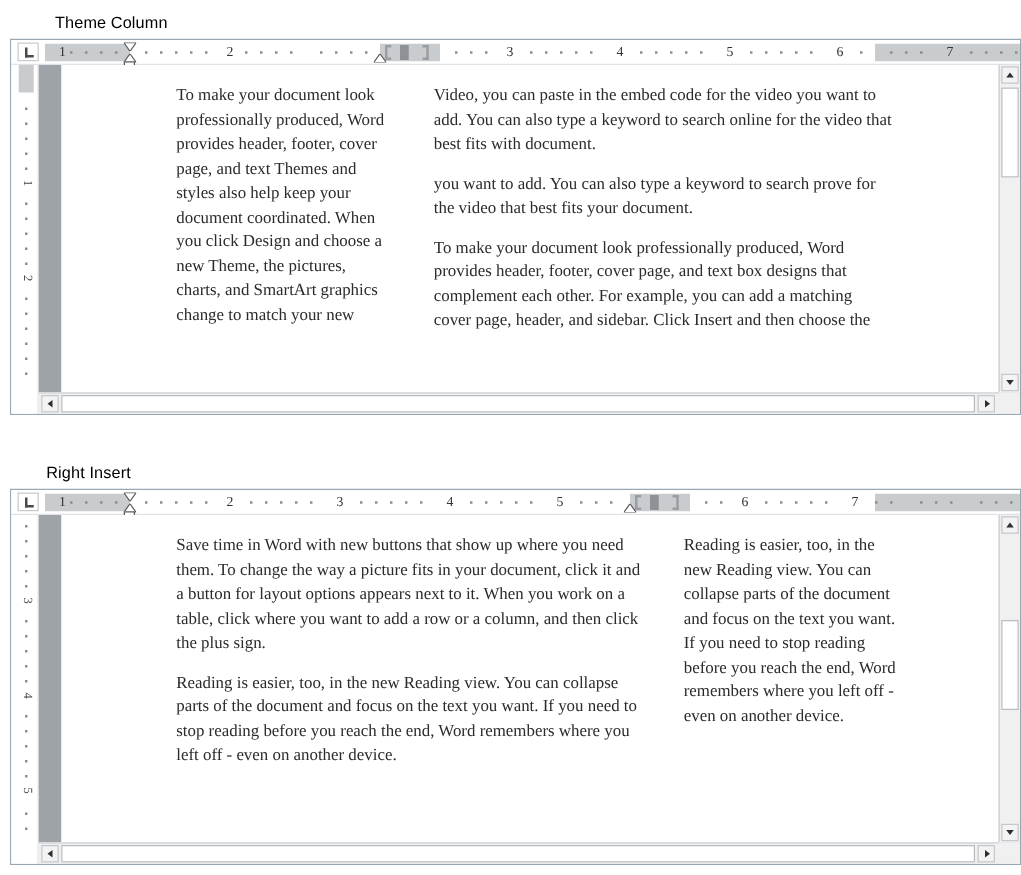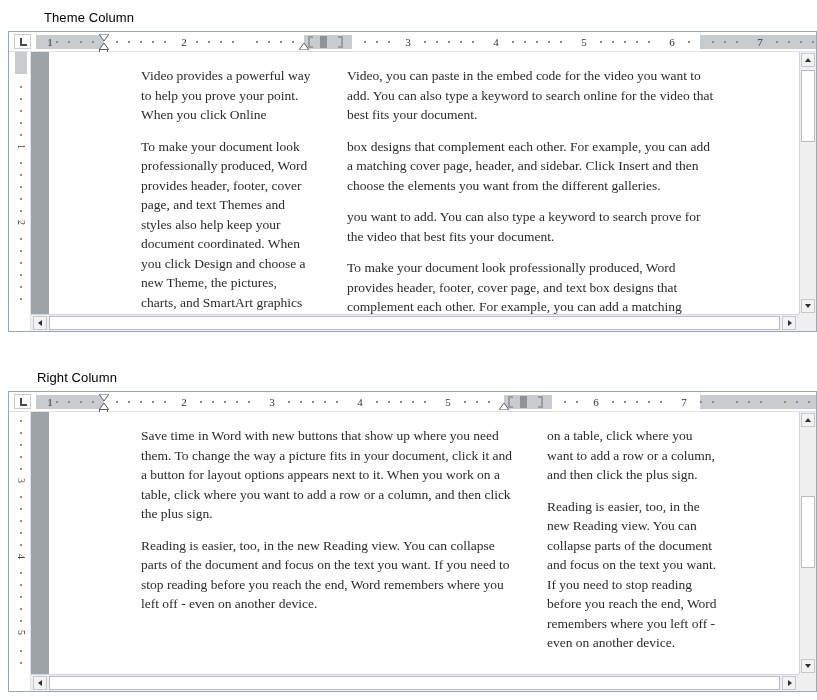--- a/index.html
+++ b/index.html
@@ -402,26 +402,24 @@
           <div class="vtick" style="top:222px;"></div>
         <div class="vtick" style="top:234px;"></div>
           <div class="vtick" style="top:246px;"></div>
       </div>
     </div>
 
     <div class="canvas">
       <div class="paper">
         <div class="cols">
           <div class="col col-a">
-            <p>Video provides a powerful way to help you prove your point. When you click Online</p>
             <p>To make your document look professionally produced, Word provides header, footer, cover page, and text Themes and styles also help keep your document coordinated. When you click Design and choose a new Theme, the pictures, charts, and SmartArt graphics change to match your new</p>
           </div>
           <div class="col col-b">
-            <p>Video, you can paste in the embed code for the video you want to add. You can also type a keyword to search online for the video that best fits your document.</p>
-            <p>box designs that complement each other. For example, you can add a matching cover page, header, and sidebar. Click Insert and then choose the elements you want from the different galleries.</p>
+            <p>Video, you can paste in the embed code for the video you want to add. You can also type a keyword to search online for the video that best fits with document.</p>
             <p>you want to add. You can also type a keyword to search prove for the video that best fits your document.</p>
             <p>To make your document look professionally produced, Word provides header, footer, cover page, and text box designs that complement each other. For example, you can add a matching cover page, header, and sidebar. Click Insert and then choose the</p>
           </div>
         </div>
       </div>
     </div>
 
     <div class="vscroll">
       <div class="sb-btn up">
         <span class="arrow-up"></span>
@@ -437,21 +435,21 @@
         <span class="arrow-left"></span>
       </div>
       <div class="hthumb"></div>
       <div class="sb-btn right">
         <span class="arrow-right"></span>
       </div>
     </div>
     <div class="corner-box"></div>
   </div>
 
-  <div class="caption" id="caption-right">Right Column</div>
+  <div class="caption" id="caption-right">Right Insert</div>
 
   <div class="word-panel" id="panel-right">
 
     <div class="hruler">
       <div class="tab-selector"></div>
       <div class="ruler-track">
         <div class="rseg margin" style="left:0px;  width:68px;"></div>
         <div class="rseg text" style="left:68px; width:400px;"></div>
         <div class="rseg gap" style="left:468px;width:48px;"></div>
         <div class="rseg text" style="left:516px;width:148px;"></div>
@@ -550,21 +548,20 @@
     </div>
 
     <div class="canvas">
       <div class="paper">
         <div class="cols">
           <div class="col col-a">
             <p>Save time in Word with new buttons that show up where you need them. To change the way a picture fits in your document, click it and a button for layout options appears next to it. When you work on a table, click where you want to add a row or a column, and then click the plus sign.</p>
             <p>Reading is easier, too, in the new Reading view. You can collapse parts of the document and focus on the text you want. If you need to stop reading before you reach the end, Word remembers where you left off - even on another device.</p>
           </div>
           <div class="col col-b">
-            <p>on a table, click where you want to add a row or a column, and then click the plus sign.</p>
             <p>Reading is easier, too, in the new Reading view. You can collapse parts of the document and focus on the text you want. If you need to stop reading before you reach the end, Word remembers where you left off - even on another device.</p>
           </div>
         </div>
       </div>
     </div>
 
     <div class="vscroll">
       <div class="sb-btn up">
         <span class="arrow-up"></span>
       </div>

